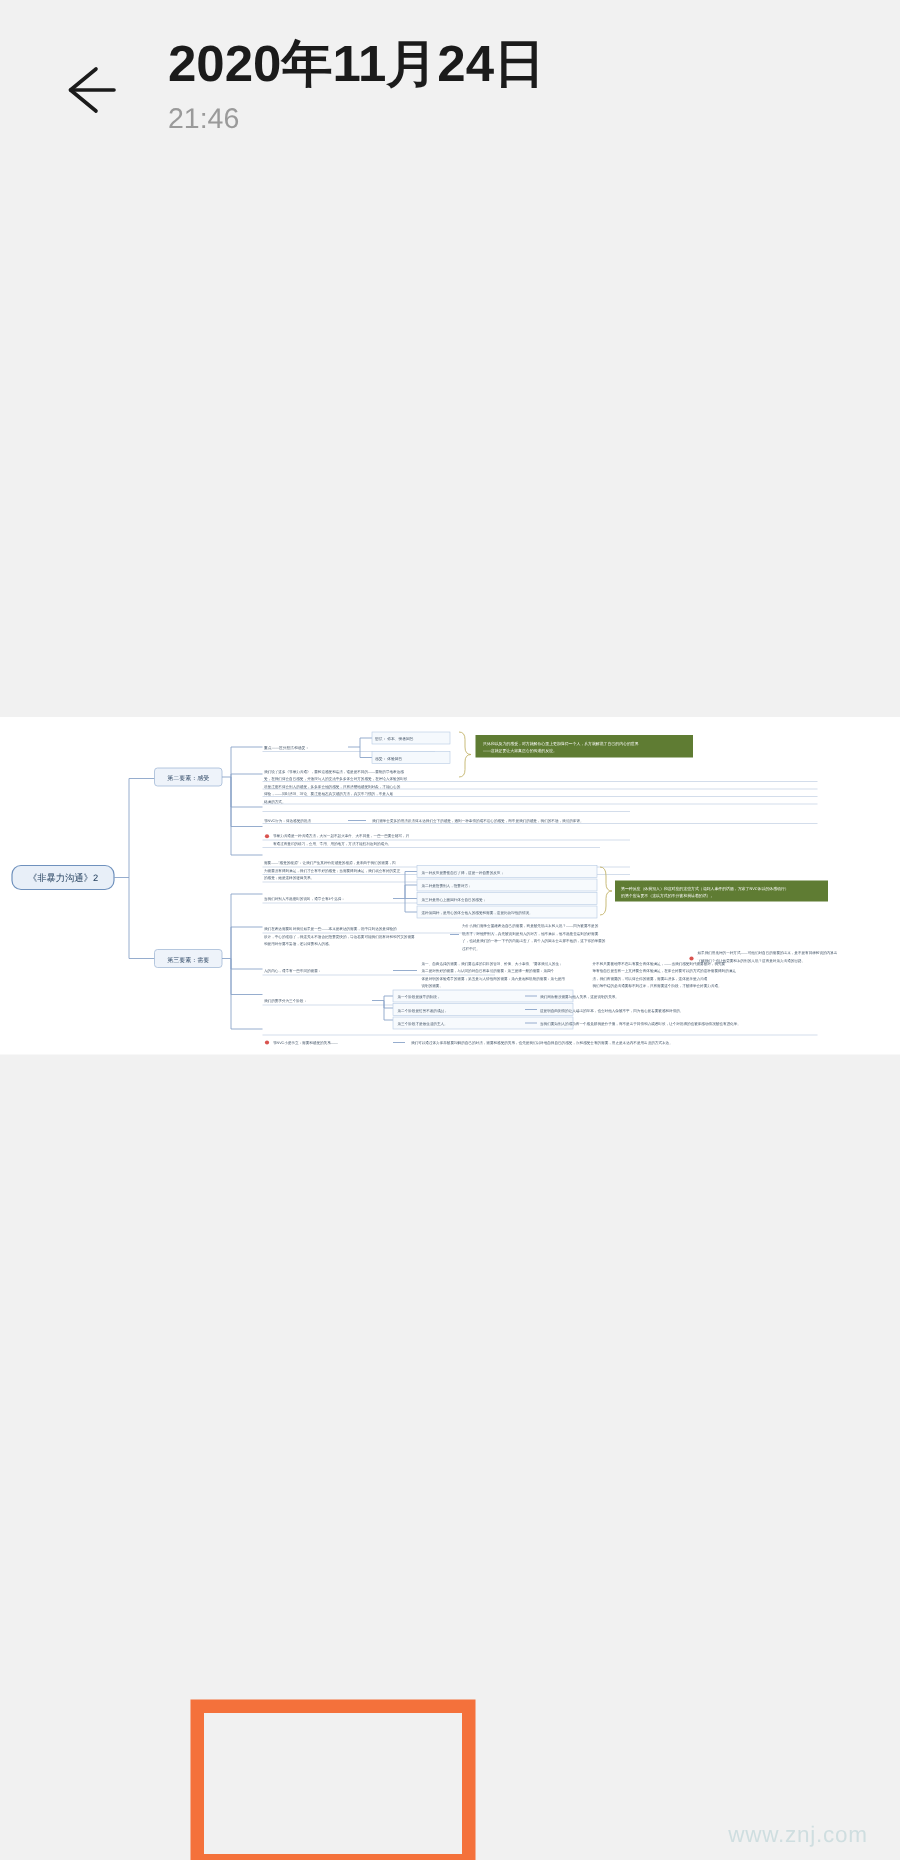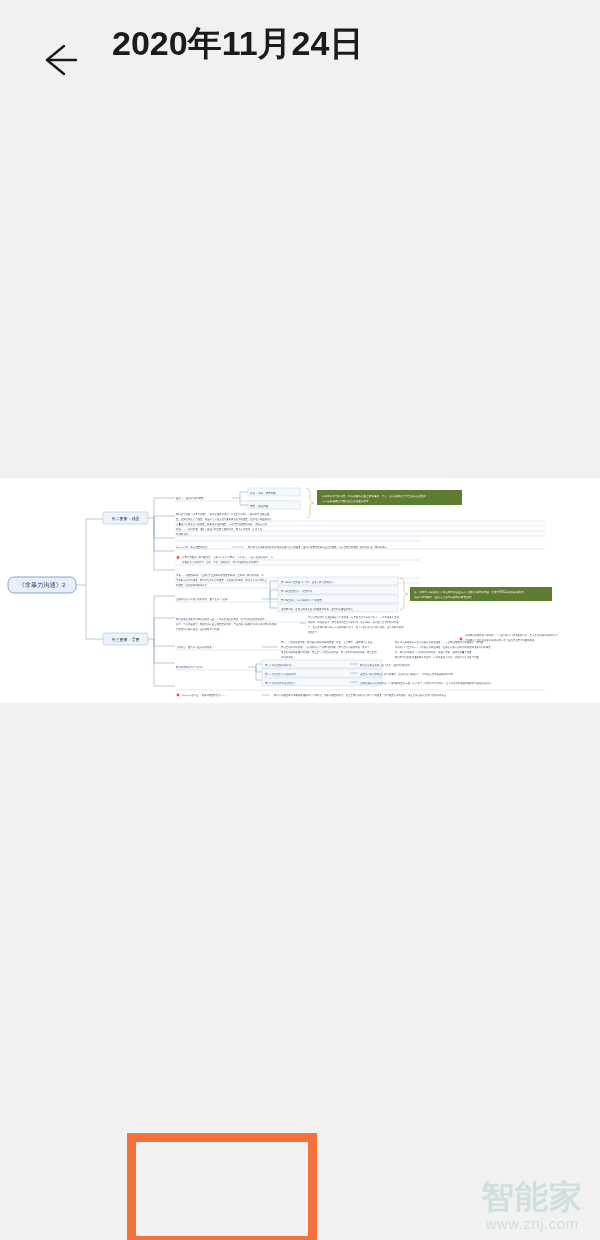--- a/index.html
+++ b/index.html
@@ -69,20 +69,21 @@
     <span>
       <svg width="52" height="48" viewBox="0 0 52 48" aria-hidden="true">
         <path d="M30 10 L13 24 L30 38" fill="none" stroke="#1b1b1b" stroke-width="2.4" stroke-linecap="round" stroke-linejoin="round"></path>
         <path d="M13 24 L42 24" fill="none" stroke="#1b1b1b" stroke-width="2.4" stroke-linecap="round"></path>
       </svg>
     </span>
   </div>
 
   <div id="title-block">
     <div id="page-title">2020年11月24日</div>
+    <div id="page-subtitle">21:46</div>
   </div>
 
 </div>
 
 <div id="image-panel">
   <svg id="mindmap" viewBox="0 0 600 225">
 
     <g>
       <rect x="8" y="99" width="68" height="16" rx="6" ry="6" fill="#e8eff8" stroke="#6f91bd" stroke-width="0.8"></rect>
       <text x="42" y="109" text-anchor="middle" font-size="6.2" fill="#24405e" font-family="'Liberation Sans',sans-serif">《非暴力沟通》2</text>
@@ -256,15 +257,14 @@
 
   
 
   
 
 </div>
 
 <div id="annotation-box"></div>
 
 <div id="watermark">
-  <div id="watermark-main">智能家</div>
   <div id="watermark-url">www.znj.com</div>
 </div>
 
 </body></html>

